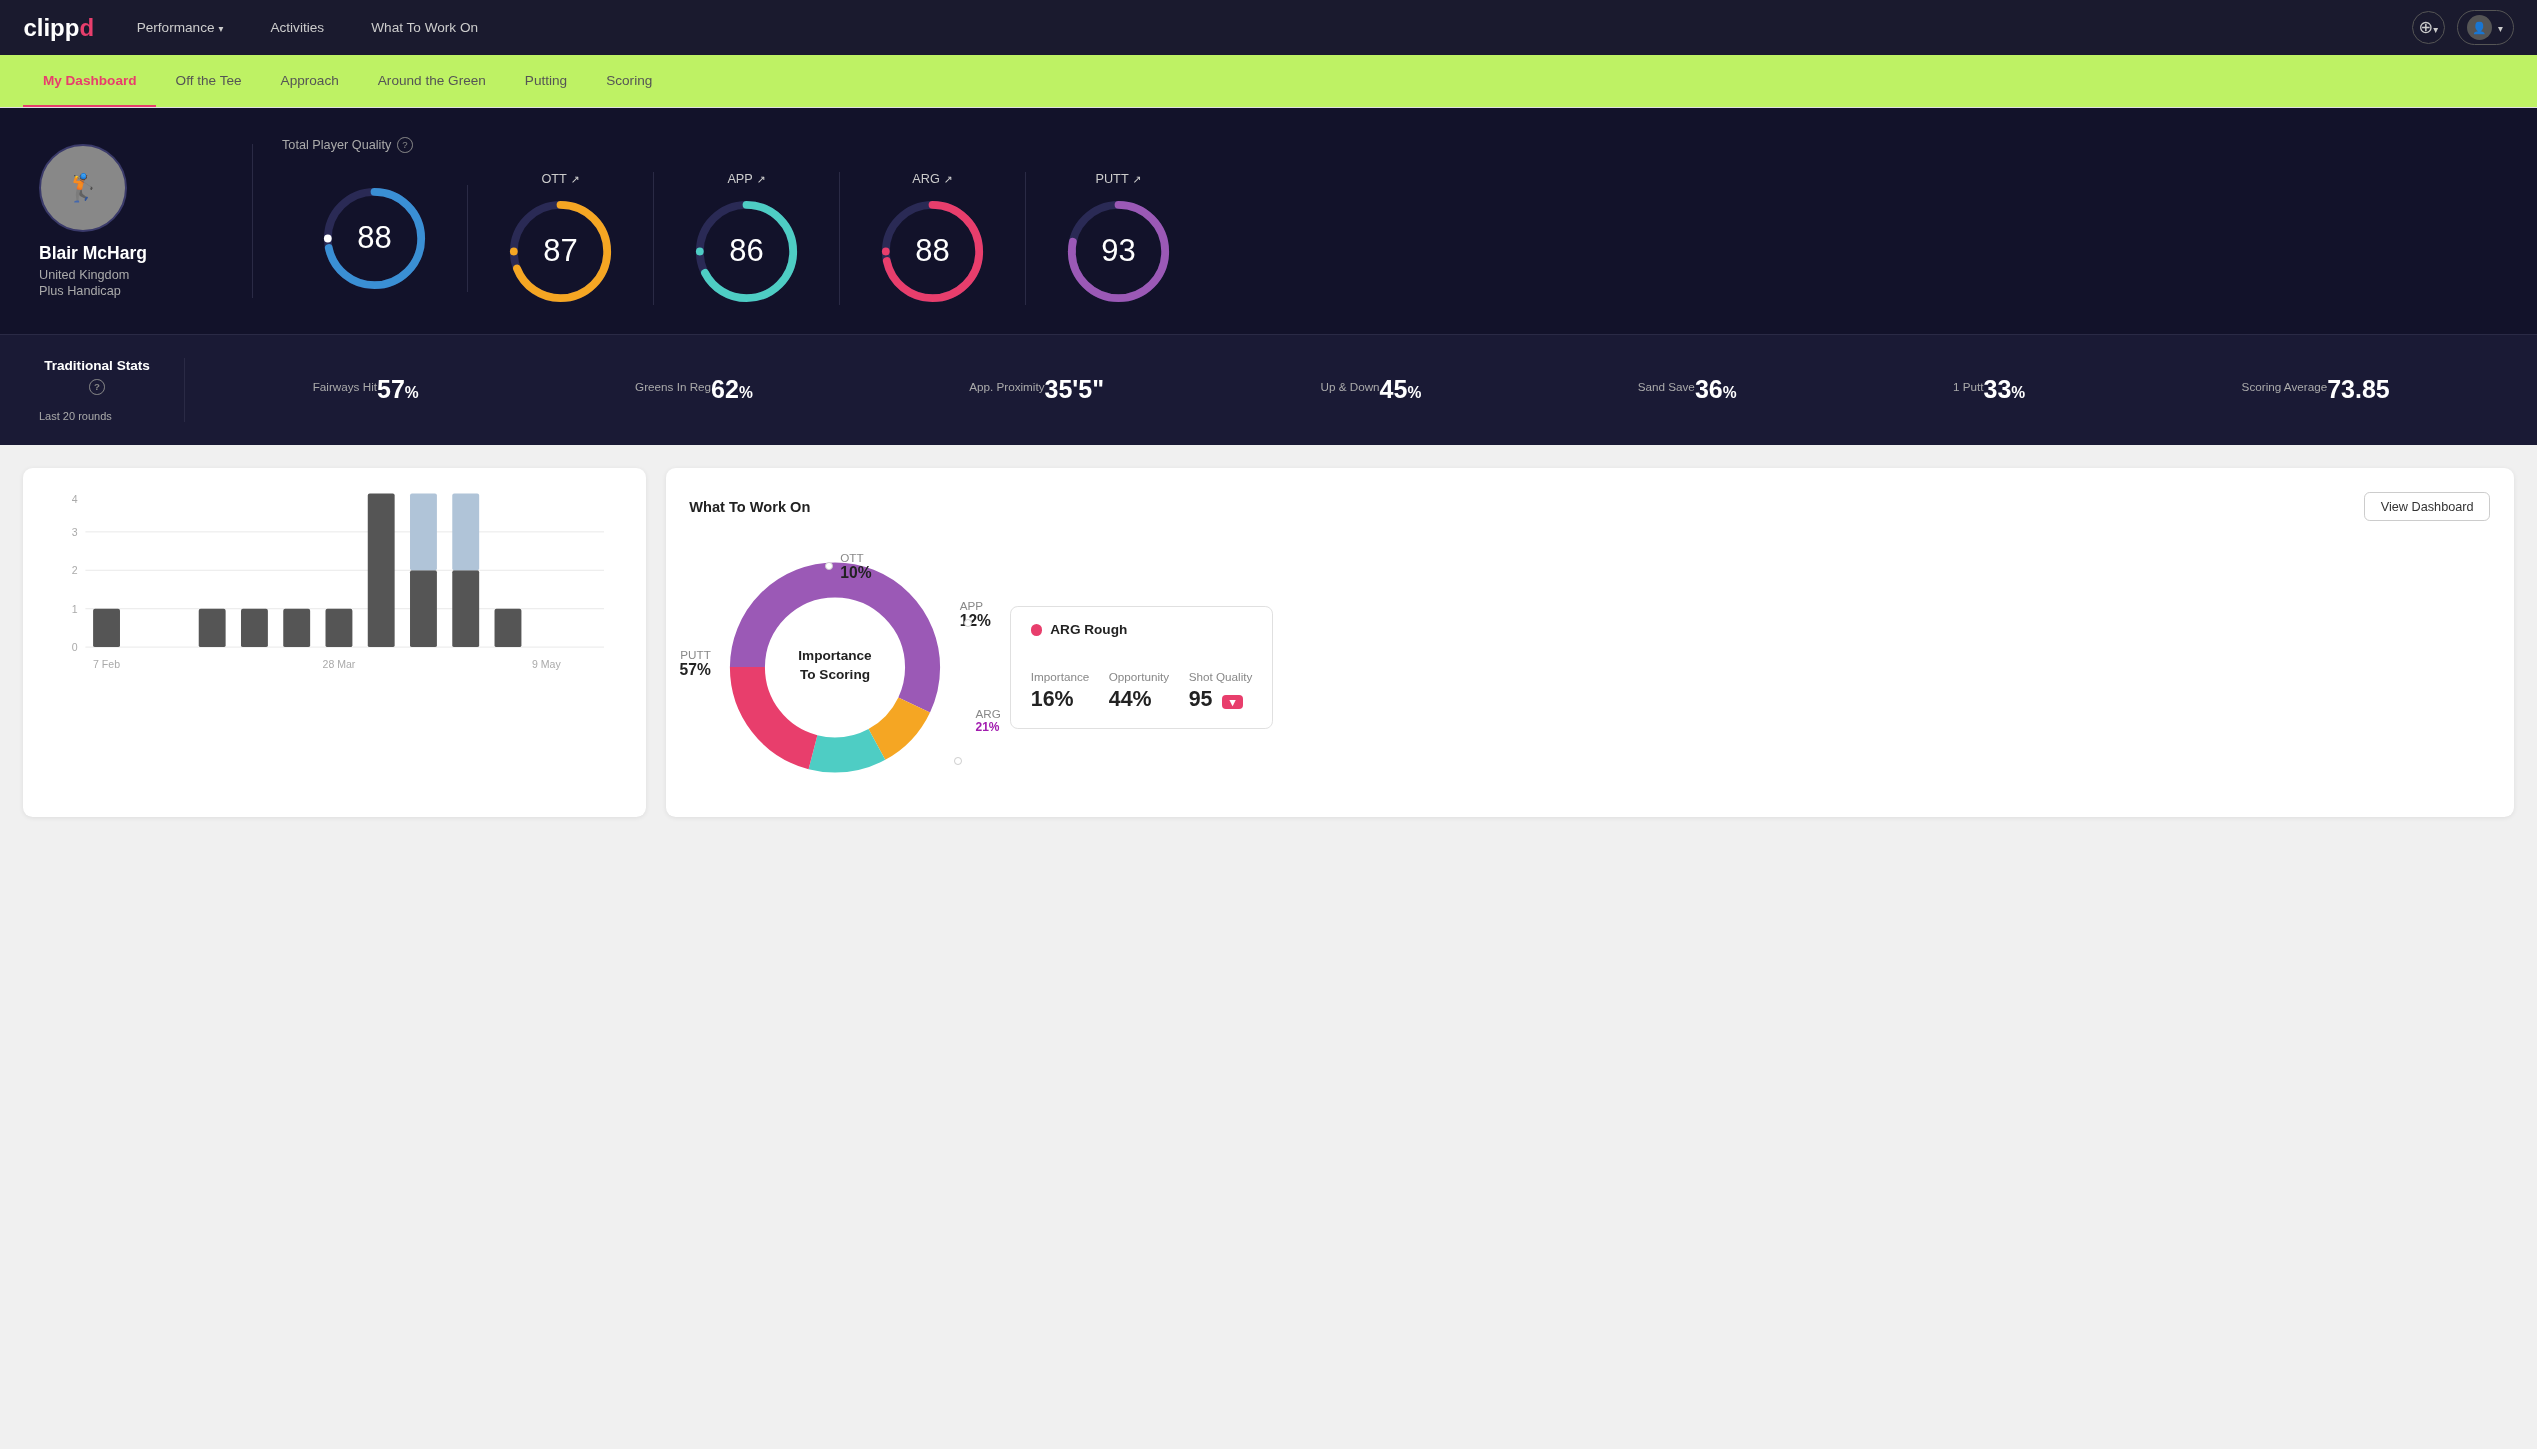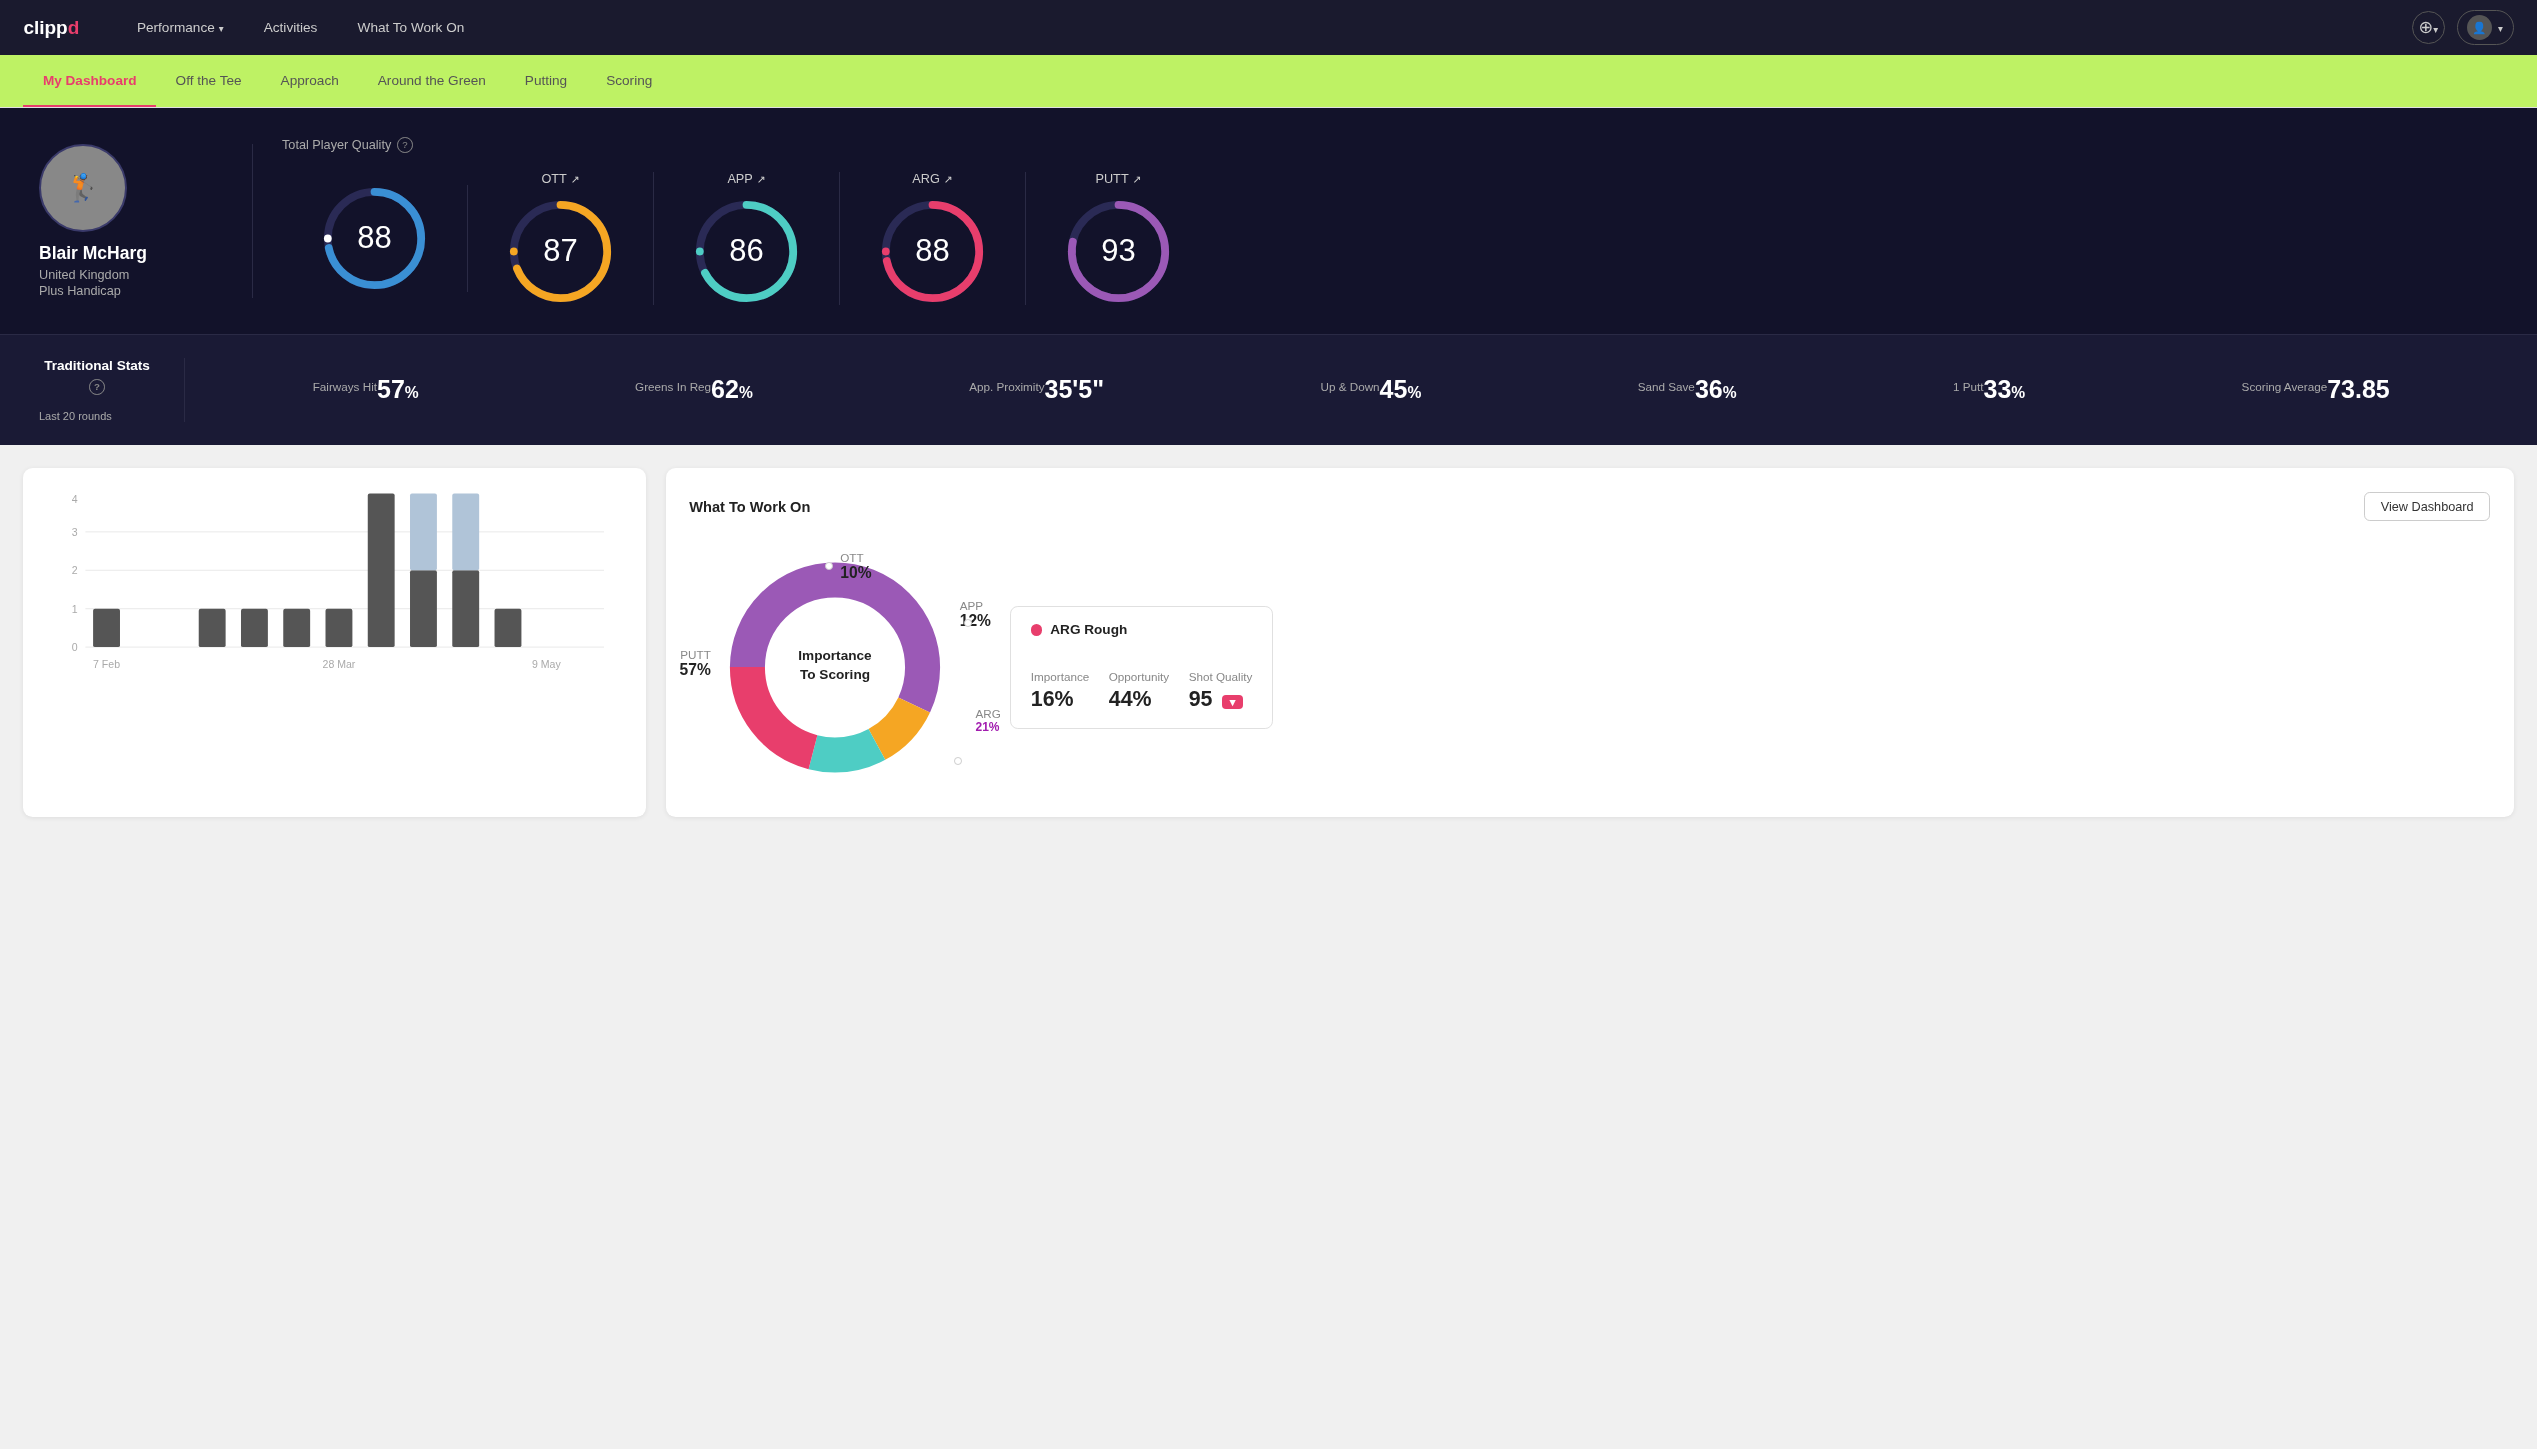--- a/index.html
+++ b/index.html
@@ -9,25 +9,25 @@
     .top-nav {
       background: #1a1a2e;
       display: flex;
       align-items: center;
       padding: 0 23.4px;
       height: 55px;
     }
     .logo {
       color: #e83e6c;
       font-weight: 800;
-      font-size: 19px;
-      margin-right: 44px;
+      font-size: 24px;
+      margin-right: 29px;
     }
     .logo span { color: #fff; }
-    .nav-links { display: flex; gap: 13px; flex: 1; }
+    .nav-links { display: flex; gap: 20px; flex: 1; }
     .nav-link {
       color: #ccc;
       text-decoration: none;
       padding: 7.8px 13.6px;
       font-size: 13.6px;
       display: flex;
       align-items: center;
       gap: 3.9px;
       cursor: pointer;
     }

